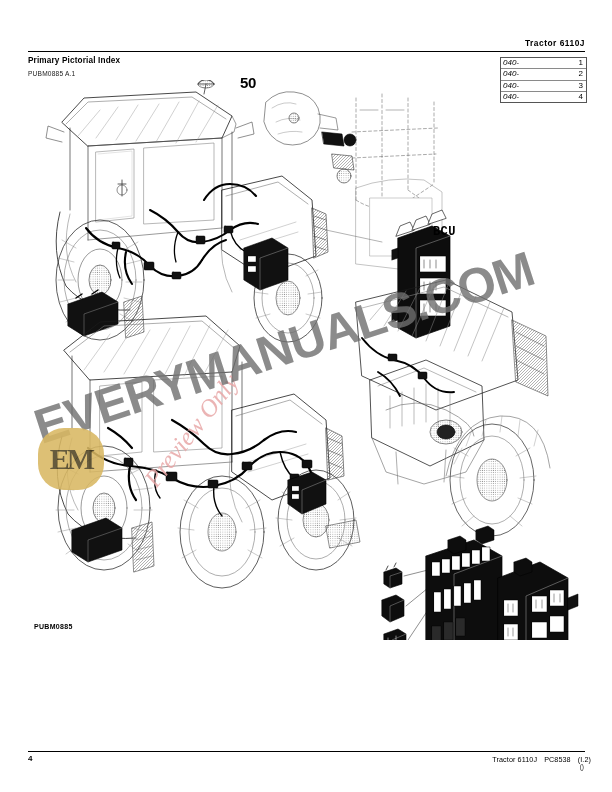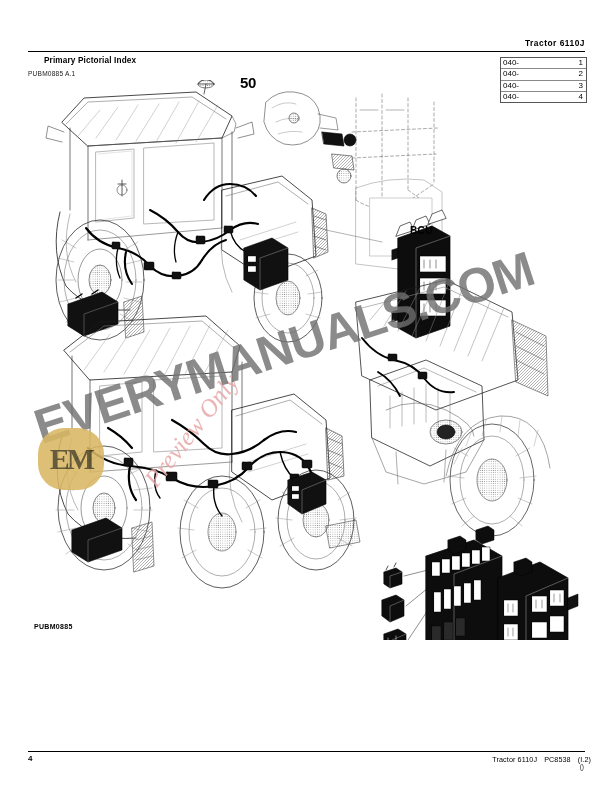--- a/index.html
+++ b/index.html
@@ -33,21 +33,21 @@
     position: absolute;
     right: 27px;
     top: 38px;
     font-size: 8.4px;
     font-weight: bold;
     letter-spacing: 0.5px;
     white-space: nowrap;
   }
   #section-title {
     position: absolute;
-    left: 44px;
+    left: 28px;
     top: 56px;
     font-size: 8.2px;
     font-weight: bold;
     letter-spacing: 0.15px;
   }
   #pub-code {
     position: absolute;
     left: 28px;
     top: 70px;
     font-size: 6.6px;
@@ -68,21 +68,21 @@
     display: flex;
     justify-content: space-between;
     align-items: center;
     height: 10.3px;
     padding: 0 3px 0 2px;
     border-bottom: 0.7px solid #8a8a8a;
     font-size: 8px;
     line-height: 10.3px;
   }
   .index-row:last-child { border-bottom: none; }
-  .index-code { letter-spacing: 0px; }
+  .index-code { letter-spacing: 0px; font-style: italic; }
   .index-num { }
 
   
   #illustration {
     position: absolute;
     left: 26px;
     top: 80px;
     width: 560px;
     height: 560px;
   }
@@ -91,25 +91,26 @@
   #callout-40 {
     position: absolute;
     left: 240px;
     top: 74px;
     font-size: 15px;
     font-weight: bold;
     letter-spacing: -0.3px;
   }
   #bcu-label {
     position: absolute;
-    left: 410px;
+    left: 433px;
     top: 225px;
-    font-size: 10px;
+    font-size: 12px;
     font-weight: bold;
     letter-spacing: 0.4px;
+    font-family: Liberation Mono, monospace;
   }
   #fig-code {
     position: absolute;
     left: 34px;
     top: 623px;
     font-size: 7px;
     font-weight: bold;
     letter-spacing: 0.3px;
   }
 

